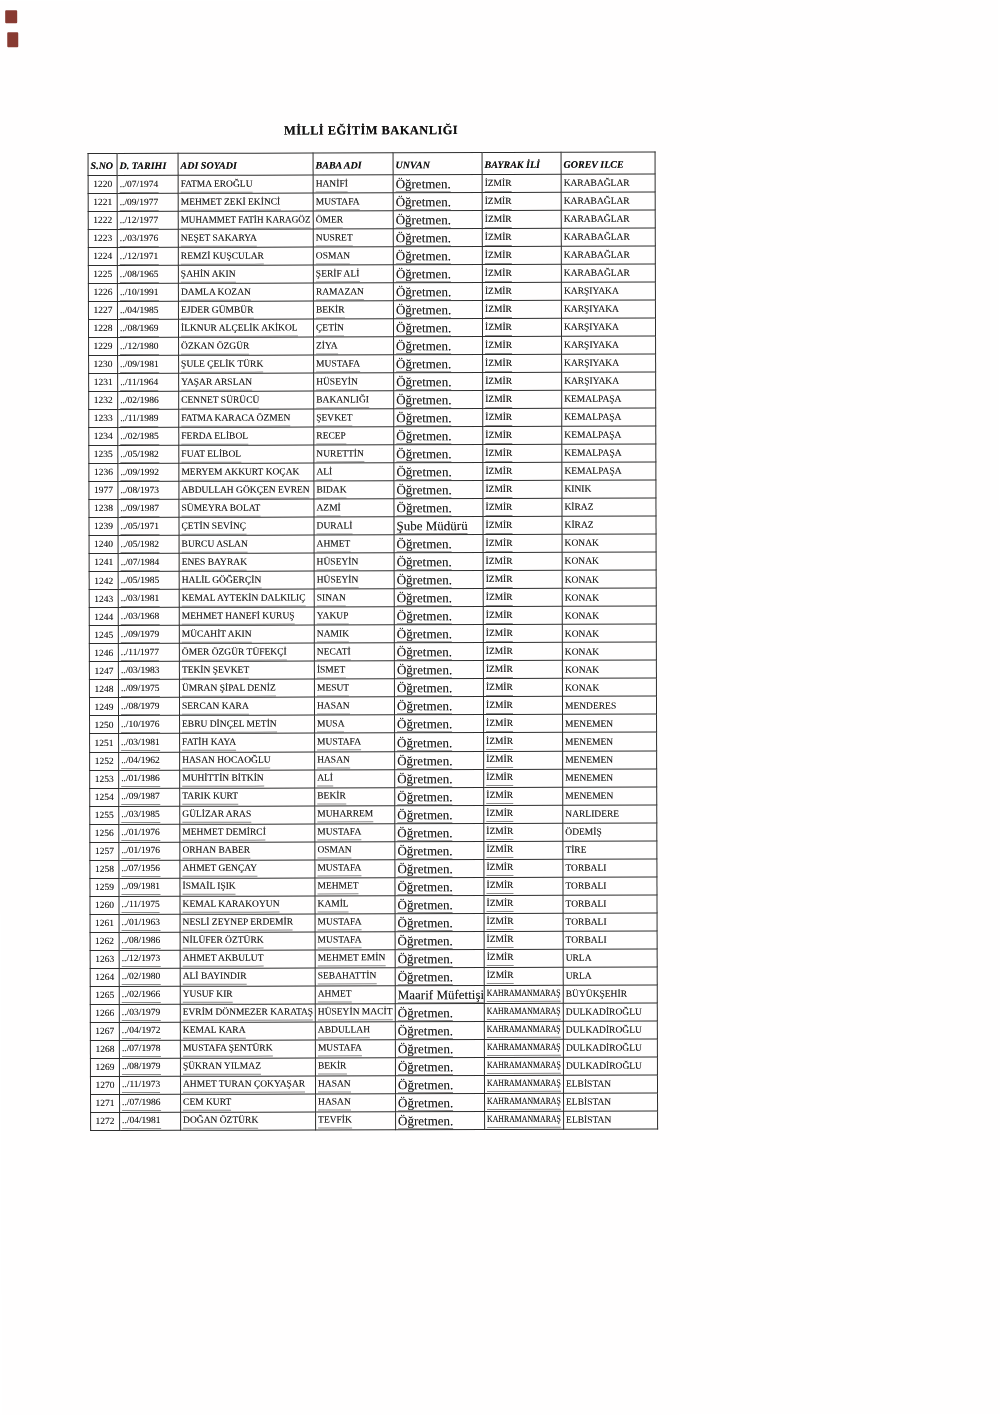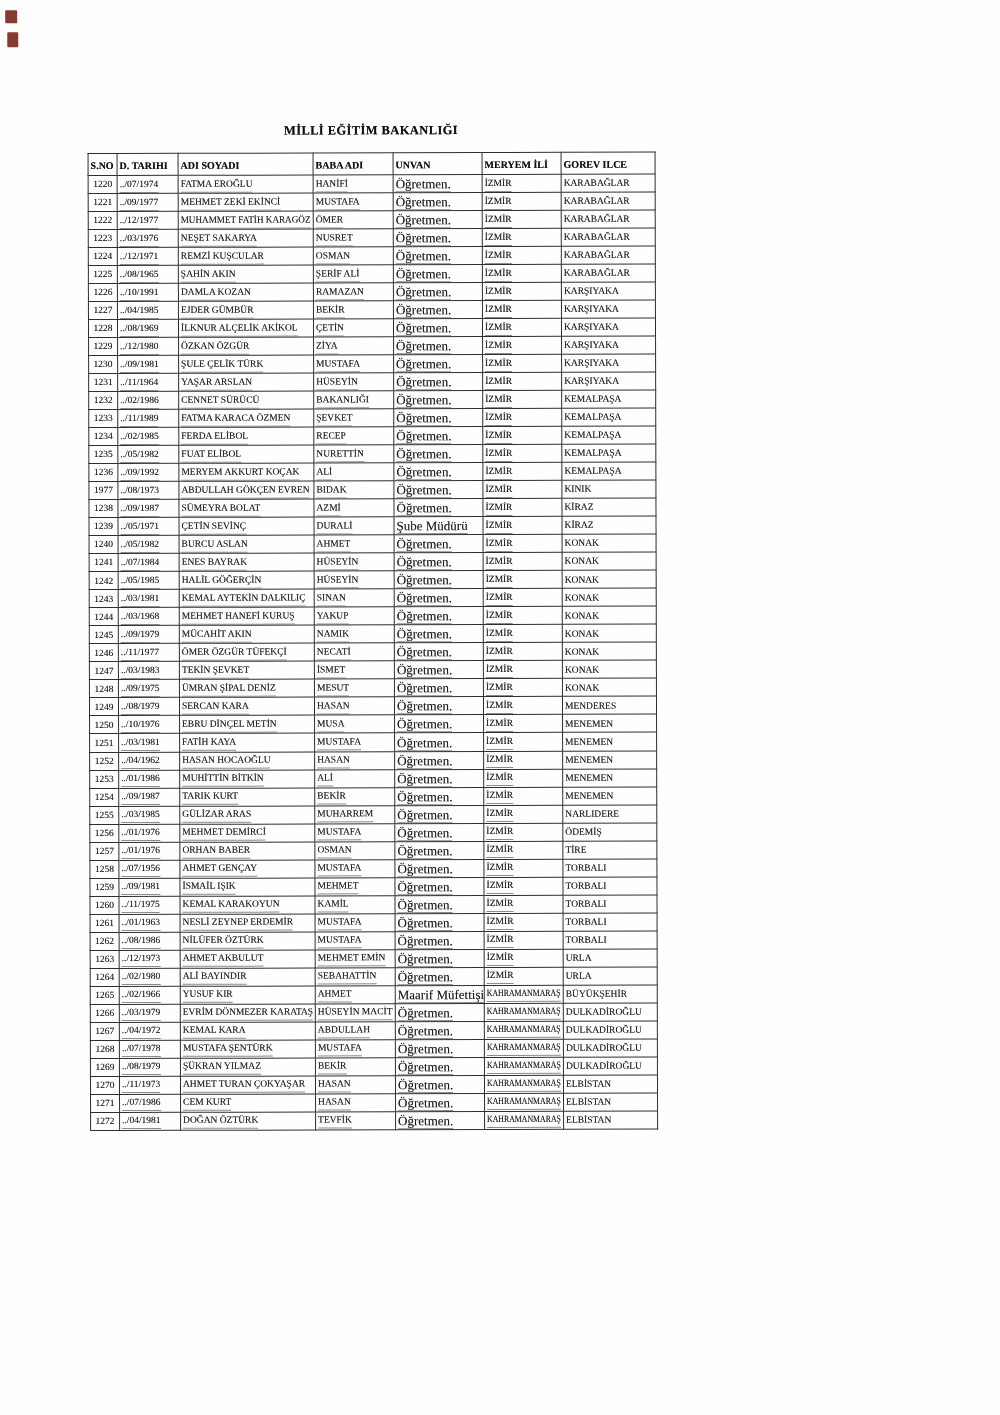--- a/index.html
+++ b/index.html
@@ -54,20 +54,21 @@
     padding: 0 2px;
     vertical-align: middle;
   }
   .doc th {
     height: 21px;
     font-size: 10px;
     font-weight: bold;
     text-align: left;
     color: #101010;
     text-shadow: 0 0 0.5px rgba(0,0,0,0.6);
+    font-style: italic;
   }
   .doc td {
     height: 15.2px;
     font-size: 9.5px;
     line-height: 15px;
     color: #1c1c1c;
     text-shadow: 0 0 0.5px rgba(0,0,0,0.45);
   }
   .doc td span, .doc th span {
     display: inline-block;
@@ -103,21 +104,21 @@
       <col style="width:79px">
       <col style="width:94px">
     </colgroup>
     <thead>
       <tr>
           <th class="c0"><span>S.NO</span></th>
           <th class="c1"><span>D. TARIHI</span></th>
           <th class="c2"><span>ADI SOYADI</span></th>
           <th class="c3"><span>BABA ADI</span></th>
           <th class="c4"><span>UNVAN</span></th>
-          <th class="c5"><span>MERYEM İLİ</span></th>
+          <th class="c5"><span>BAYRAK İLİ</span></th>
           <th class="c6"><span>GOREV ILCE</span></th>
         </tr>
     </thead>
     <tbody>
         <tr>
           <td class="c0"><span>1220</span></td>
           <td class="c1"><span>../07/1974</span></td>
           <td class="c2"><span>FATMA EROĞLU</span></td>
           <td class="c3"><span>HANİFİ</span></td>
           <td class="c4"><span>Öğretmen.</span></td>

